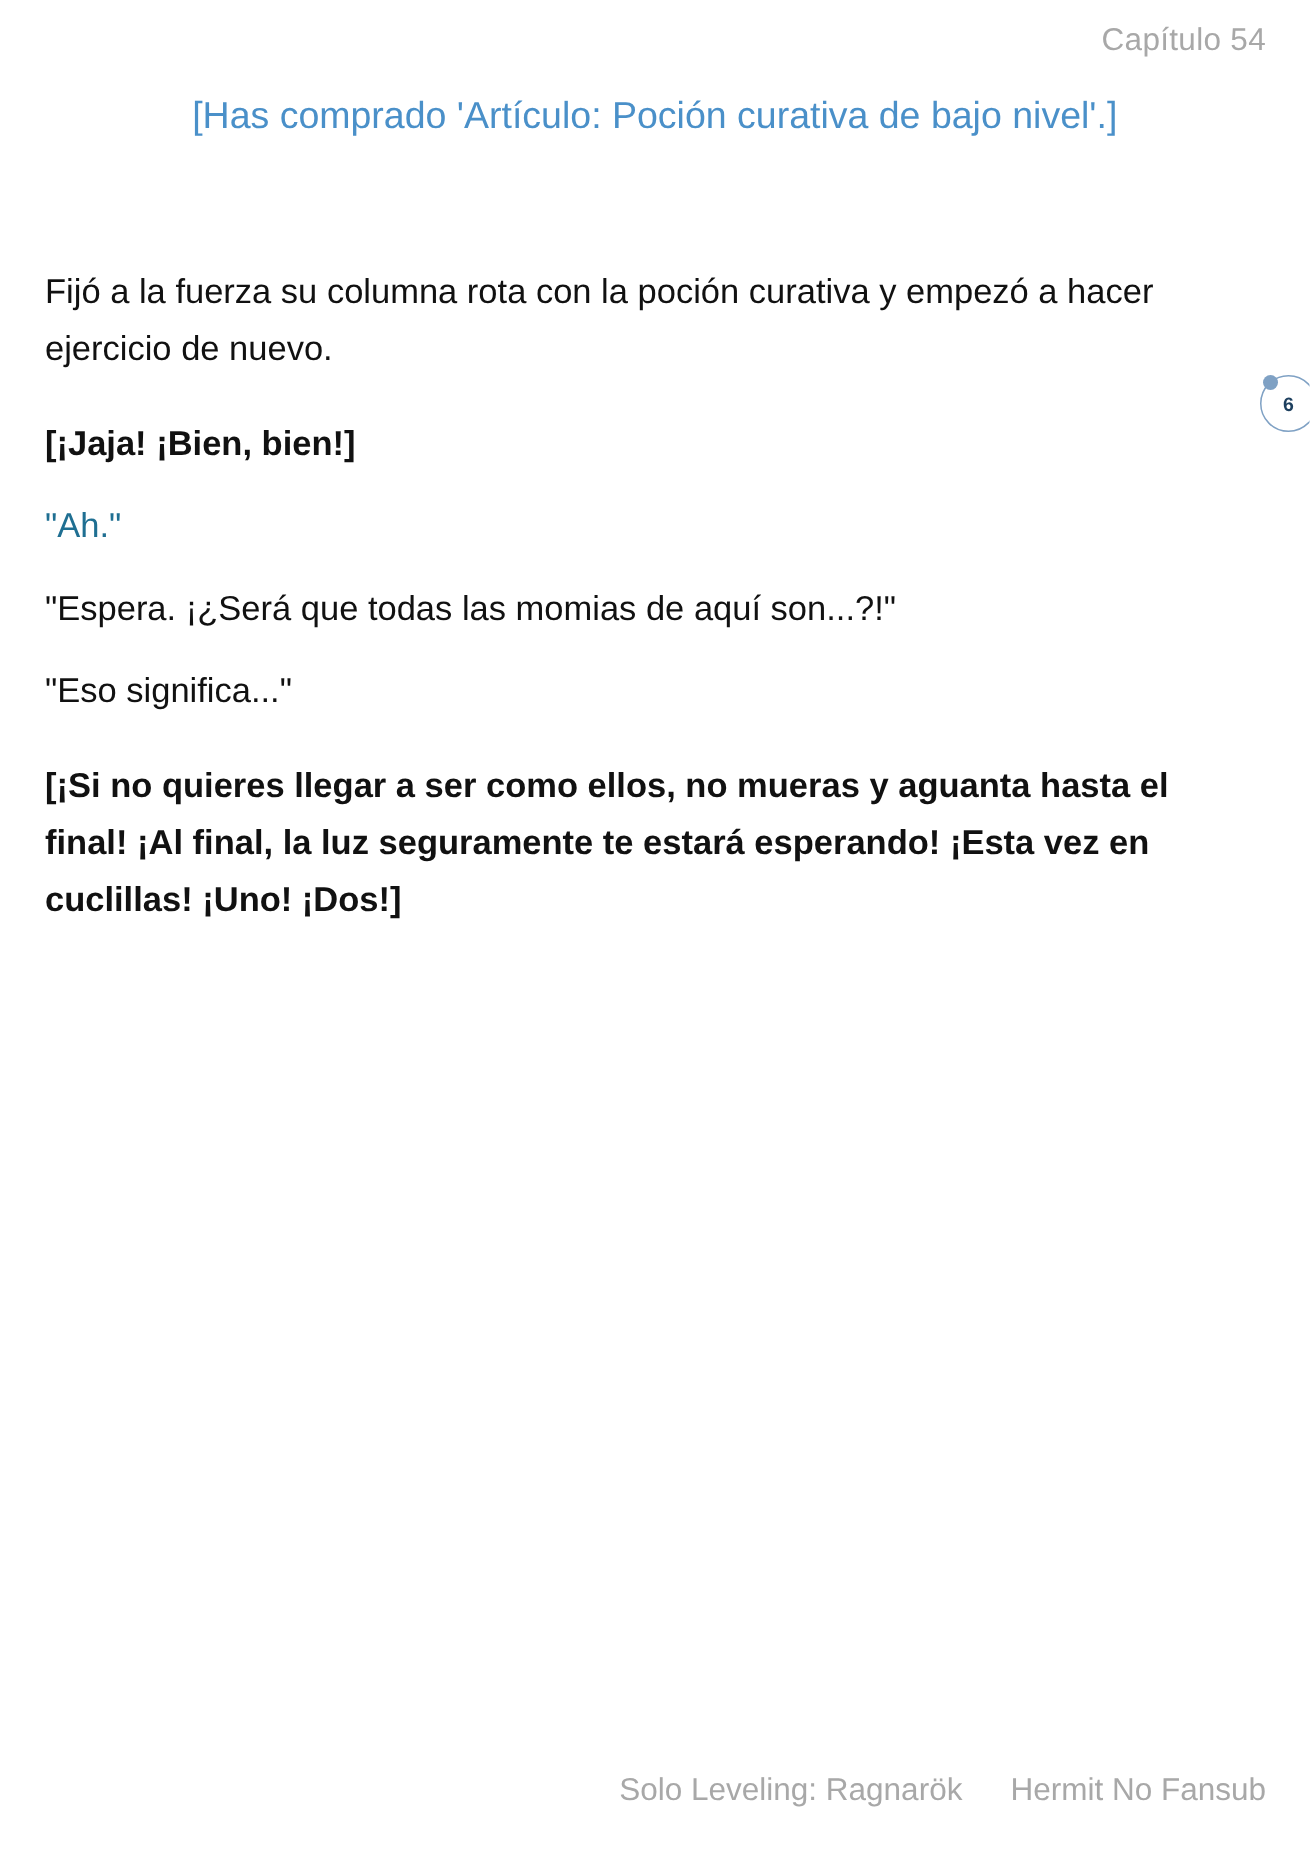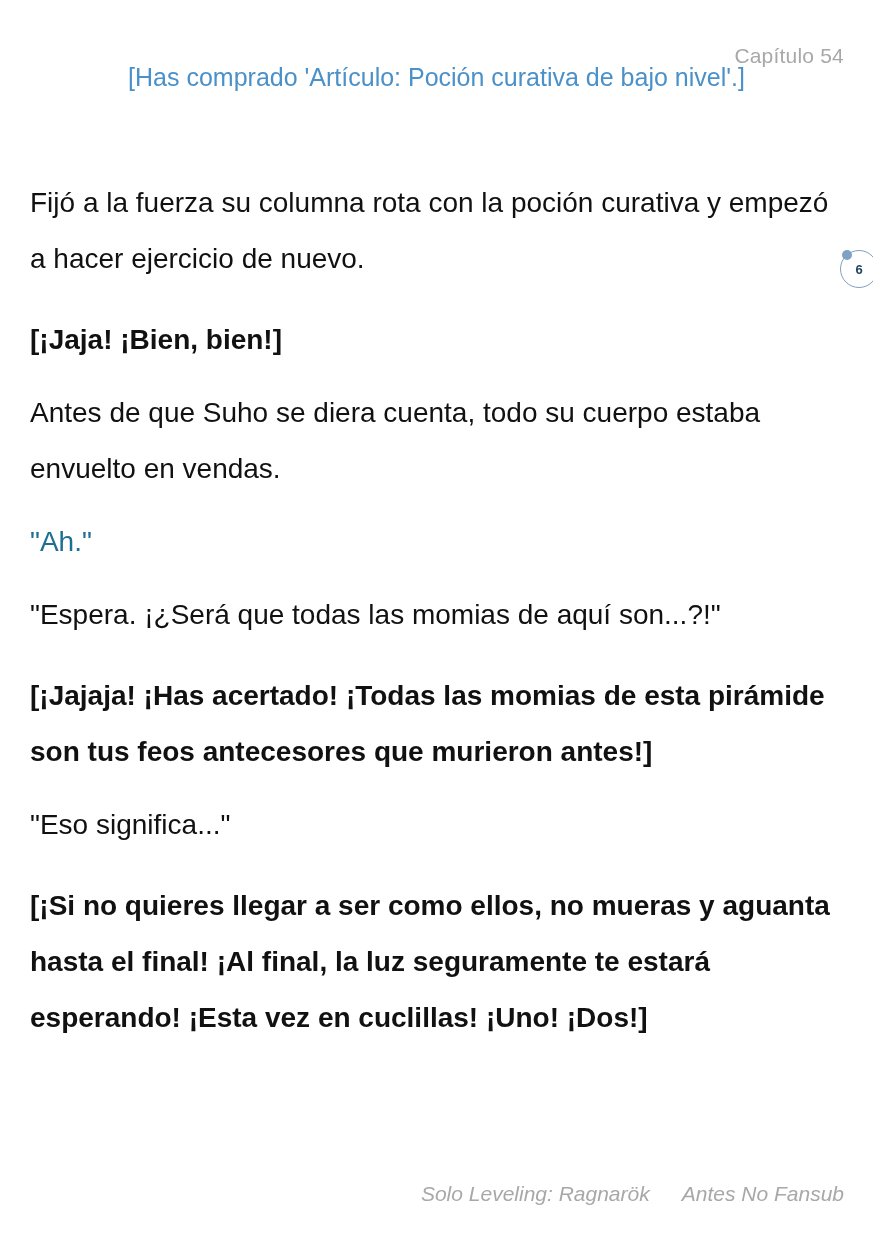--- a/index.html
+++ b/index.html
@@ -11,43 +11,43 @@
       width: 873px;
       height: 1240px;
       position: relative;
       overflow: hidden;
       font-family: "Liberation Sans", "DejaVu Sans", sans-serif;
       color: #111111;
     }
     .chapter-label {
       position: absolute;
       right: 29px;
-      top: 44px;
+      top: 15px;
       font-size: 21px;
       color: #a8a8a8;
       letter-spacing: 0.2px;
     }
     .system-message {
       position: absolute;
       left: 0;
       width: 873px;
       top: 63px;
       text-align: center;
       font-size: 25px;
       color: #4a90c9;
     }
     .content {
       position: absolute;
       left: 30px;
       top: 175px;
       width: 810px;
     }
     .para {
-      font-size: 28px;
-      line-height: 56px;
+      font-size: 23px;
+      line-height: 38px;
       margin: 0 0 17px 0;
       color: #111111;
     }
     .para.bold {
       font-weight: bold;
       margin-top: 25px;
     }
     .para.dialogue-blue {
       color: #1f6f92;
     }
@@ -77,41 +77,38 @@
       background: #7fa1c4;
     }
     .footer {
       position: absolute;
       right: 29px;
       top: 1182px;
       font-size: 21px;
       color: #a8a8a8;
       display: flex;
       gap: 32px;
-      font-style: italic;
     }
   </style>
 </head>
 <body>
 
 <div class="chapter-label">Capítulo 54</div>
 <div class="system-message">[Has comprado 'Artículo: Poción curativa de bajo nivel'.]</div>
 
 <div class="page-badge">
   <span>6</span>
 </div>
 <div class="page-badge-dot"></div>
 
 <div class="content">
   <p class="para">Fijó a la fuerza su columna rota con la poción curativa y empezó a hacer ejercicio de nuevo.</p>
   <p class="para bold">[¡Jaja! ¡Bien, bien!]</p>
-  <p class="para">Antes de que Suho se diera cuenta, todo su cuerpo estaba envuelto en vendas.</p>
   <p class="para dialogue-blue">"Ah."</p>
   <p class="para">"Espera. ¡¿Será que todas las momias de aquí son...?!"</p>
-  <p class="para bold">[¡Jajaja! ¡Has acertado! ¡Todas las momias de esta pirámide son tus feos antecesores que murieron antes!]</p>
   <p class="para">"Eso significa..."</p>
   <p class="para bold">[¡Si no quieres llegar a ser como ellos, no mueras y aguanta hasta el final! ¡Al final, la luz seguramente te estará esperando! ¡Esta vez en cuclillas! ¡Uno! ¡Dos!]</p>
 </div>
 
 <div class="footer">
   <span>Solo Leveling: Ragnarök</span>
-  <span>Antes No Fansub</span>
+  <span>Hermit No Fansub</span>
 </div>
 
 </body></html>

